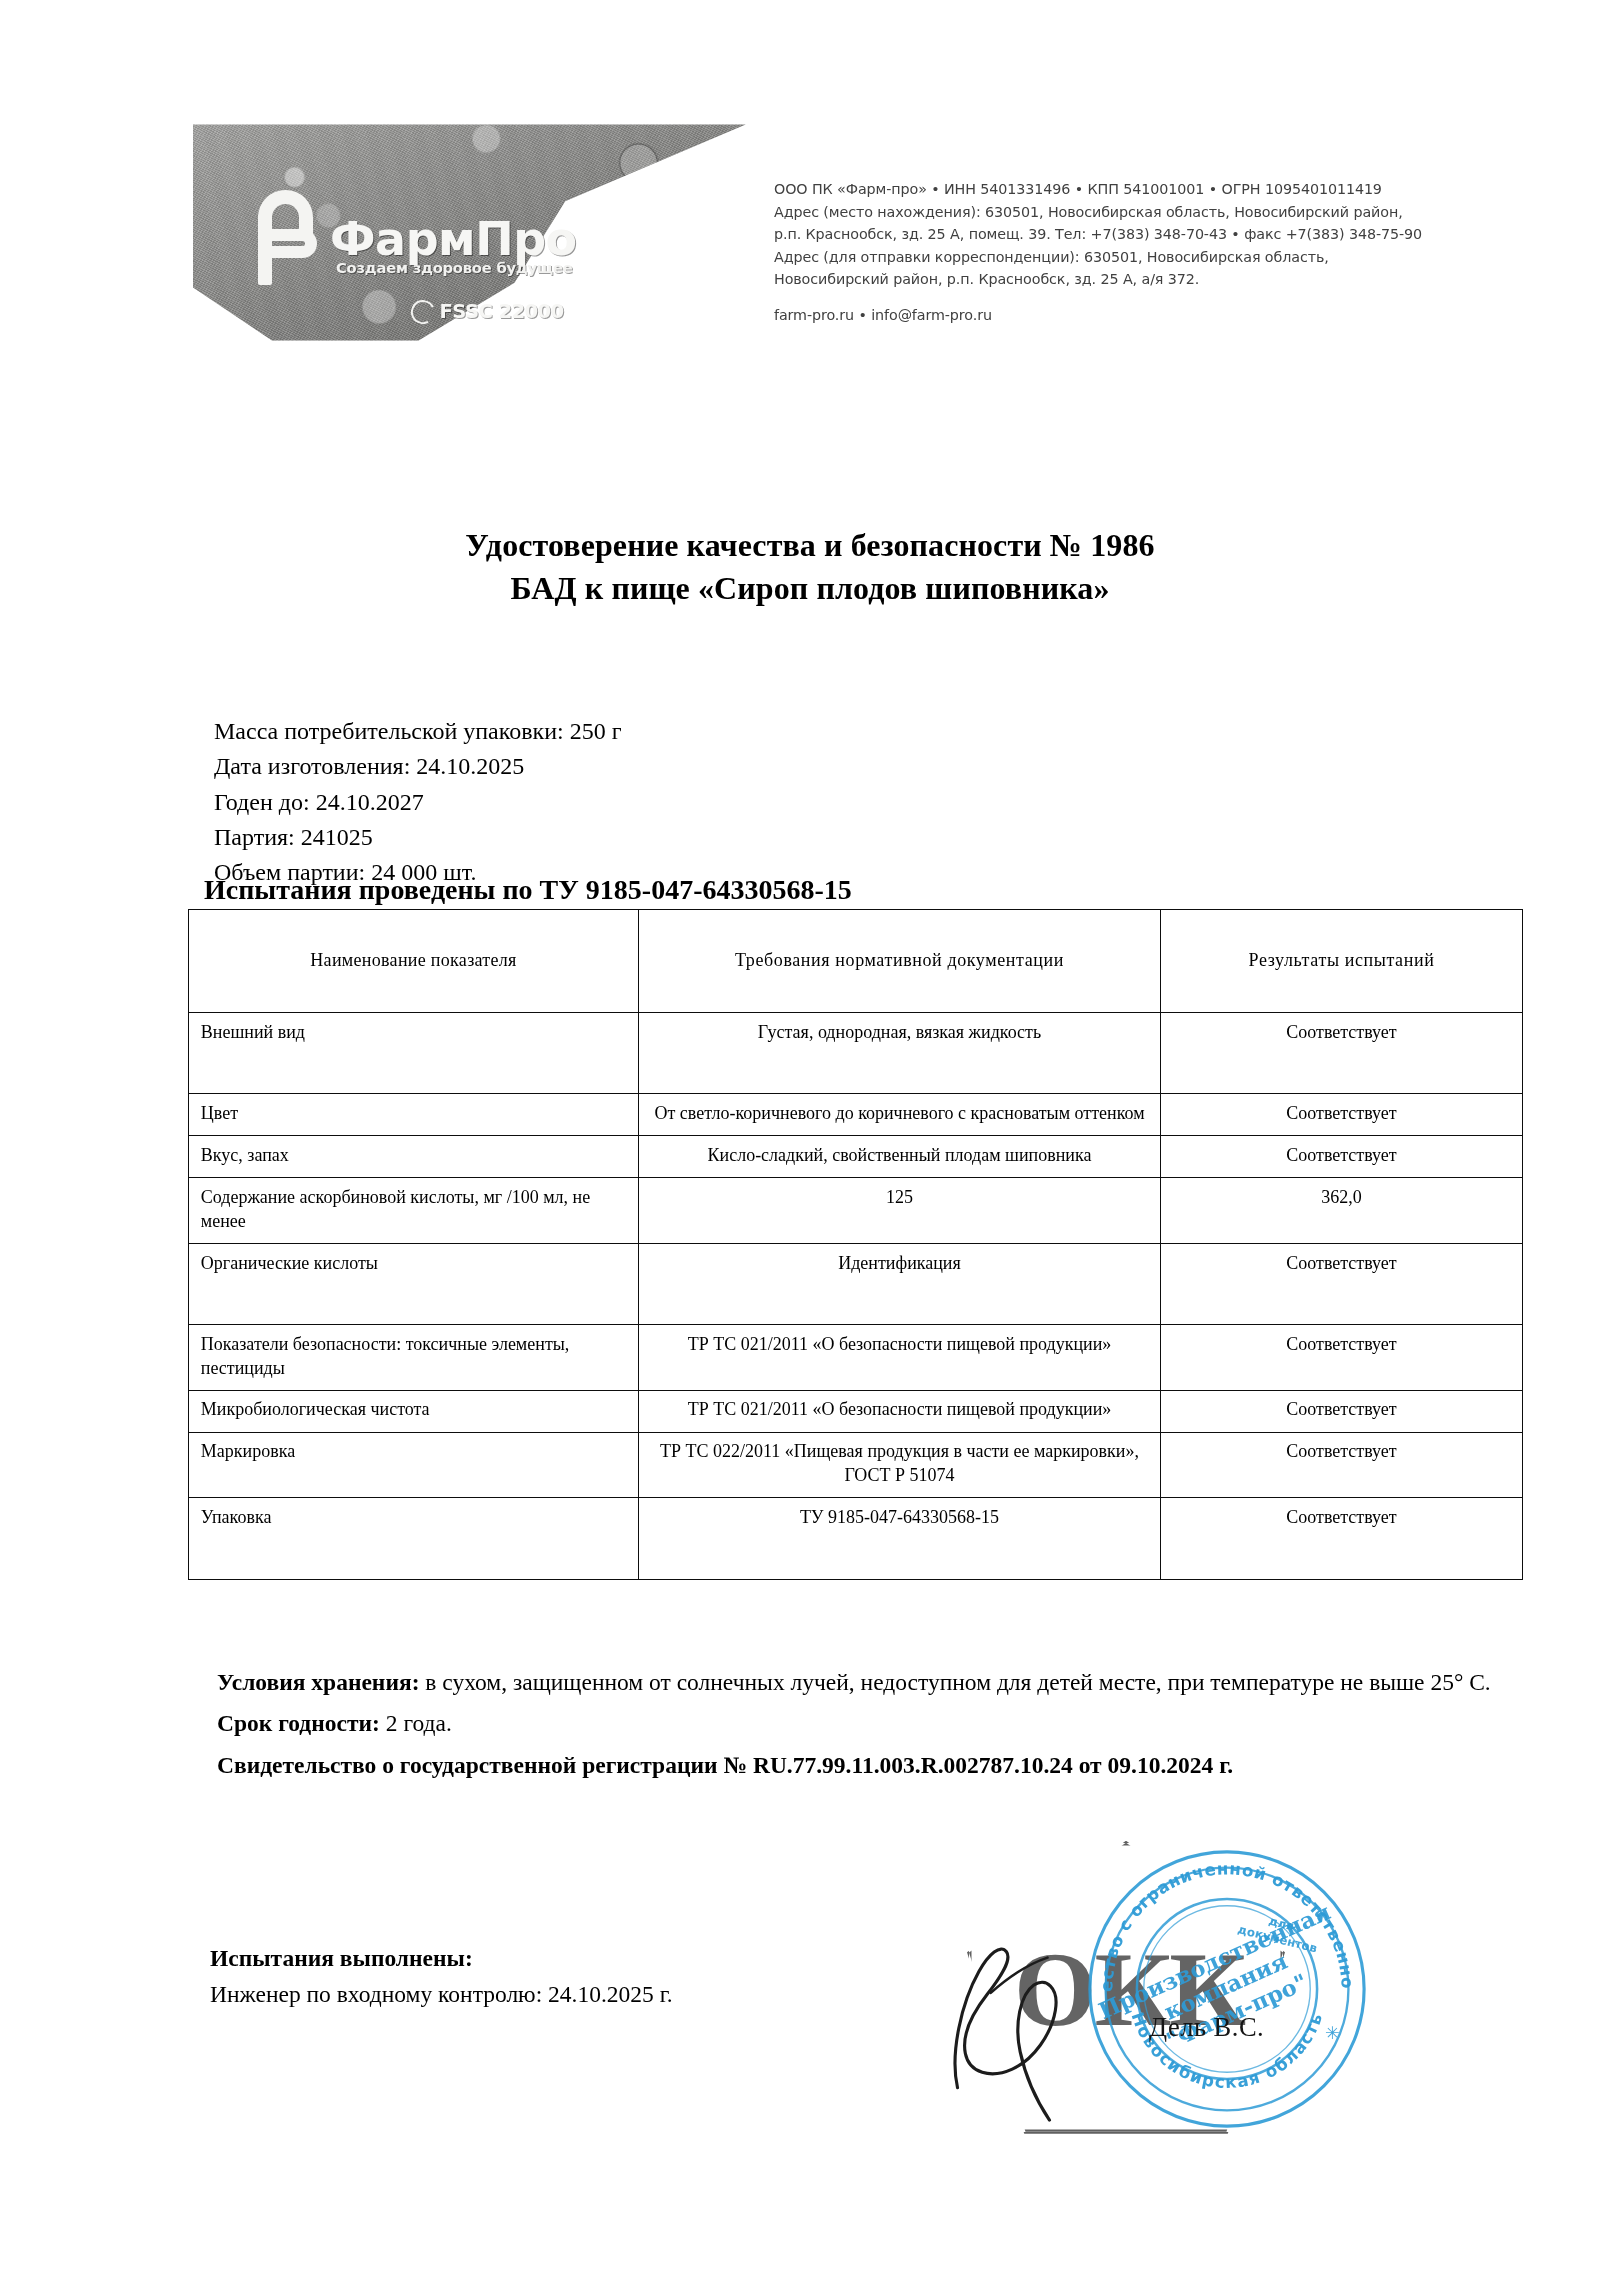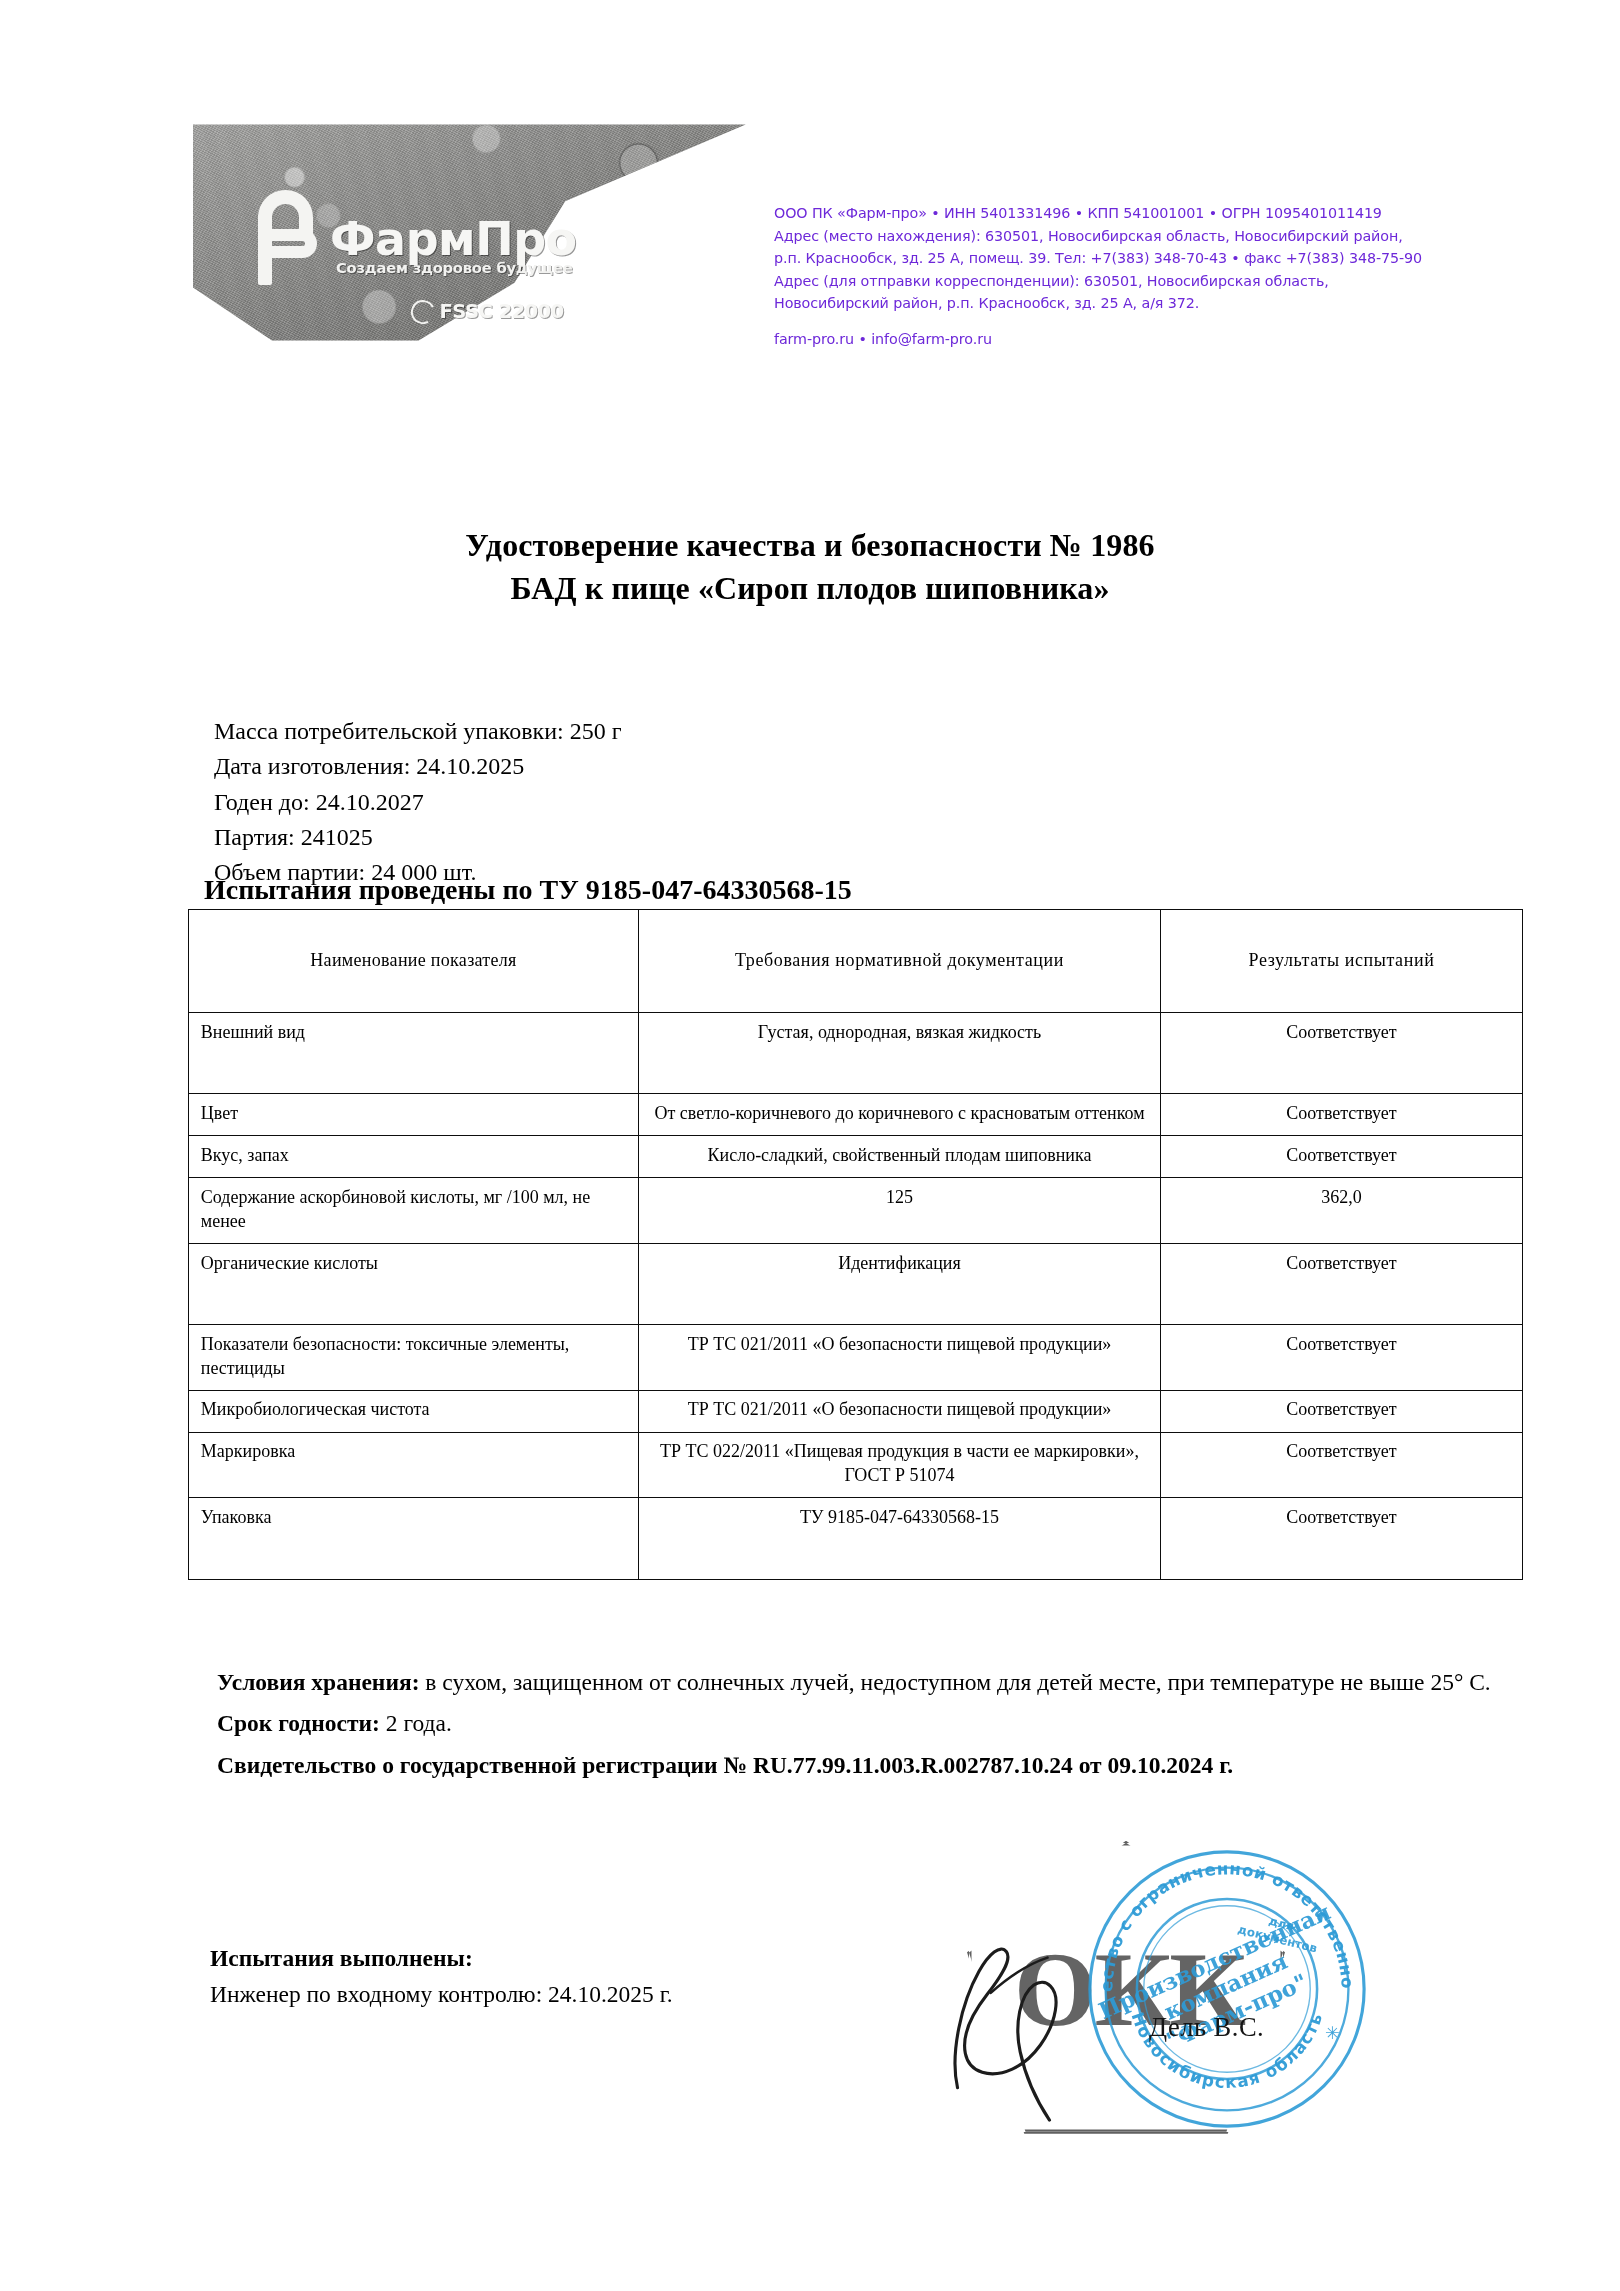--- a/index.html
+++ b/index.html
@@ -128,23 +128,22 @@
   }
 
   .company-info {
     position: absolute;
     left: 774px;
     top: 178px;
     width: 745px;
     font-family: "DejaVu Sans", sans-serif;
     font-size: 14.3px;
     line-height: 1.58;
-    color: #6d28d9;
+    color: #404040;
     letter-spacing: -0.1px;
-    margin-top: 24px;
   }
   .company-info .web {
     margin-top: 12.7px;
   }
 
   
   .doc-title {
     position: absolute;
     left: 0;
     top: 524px;

